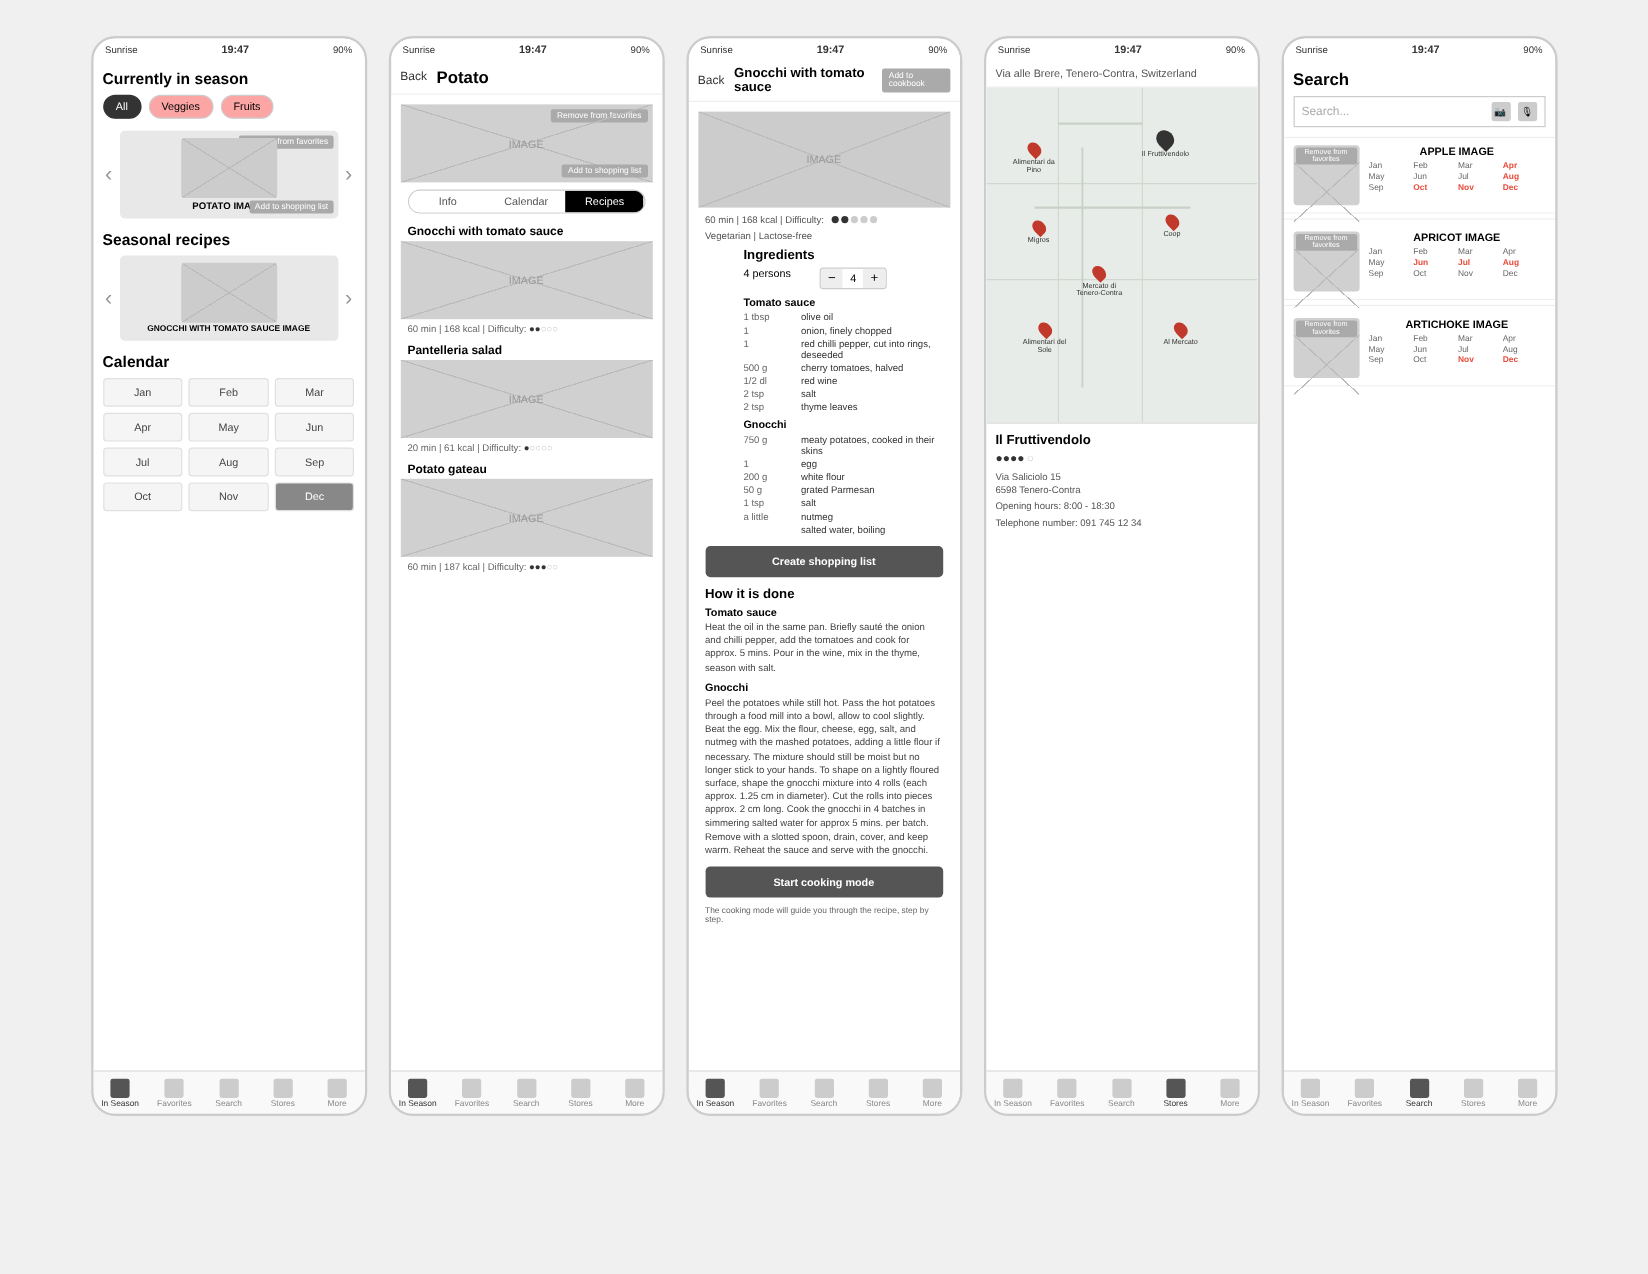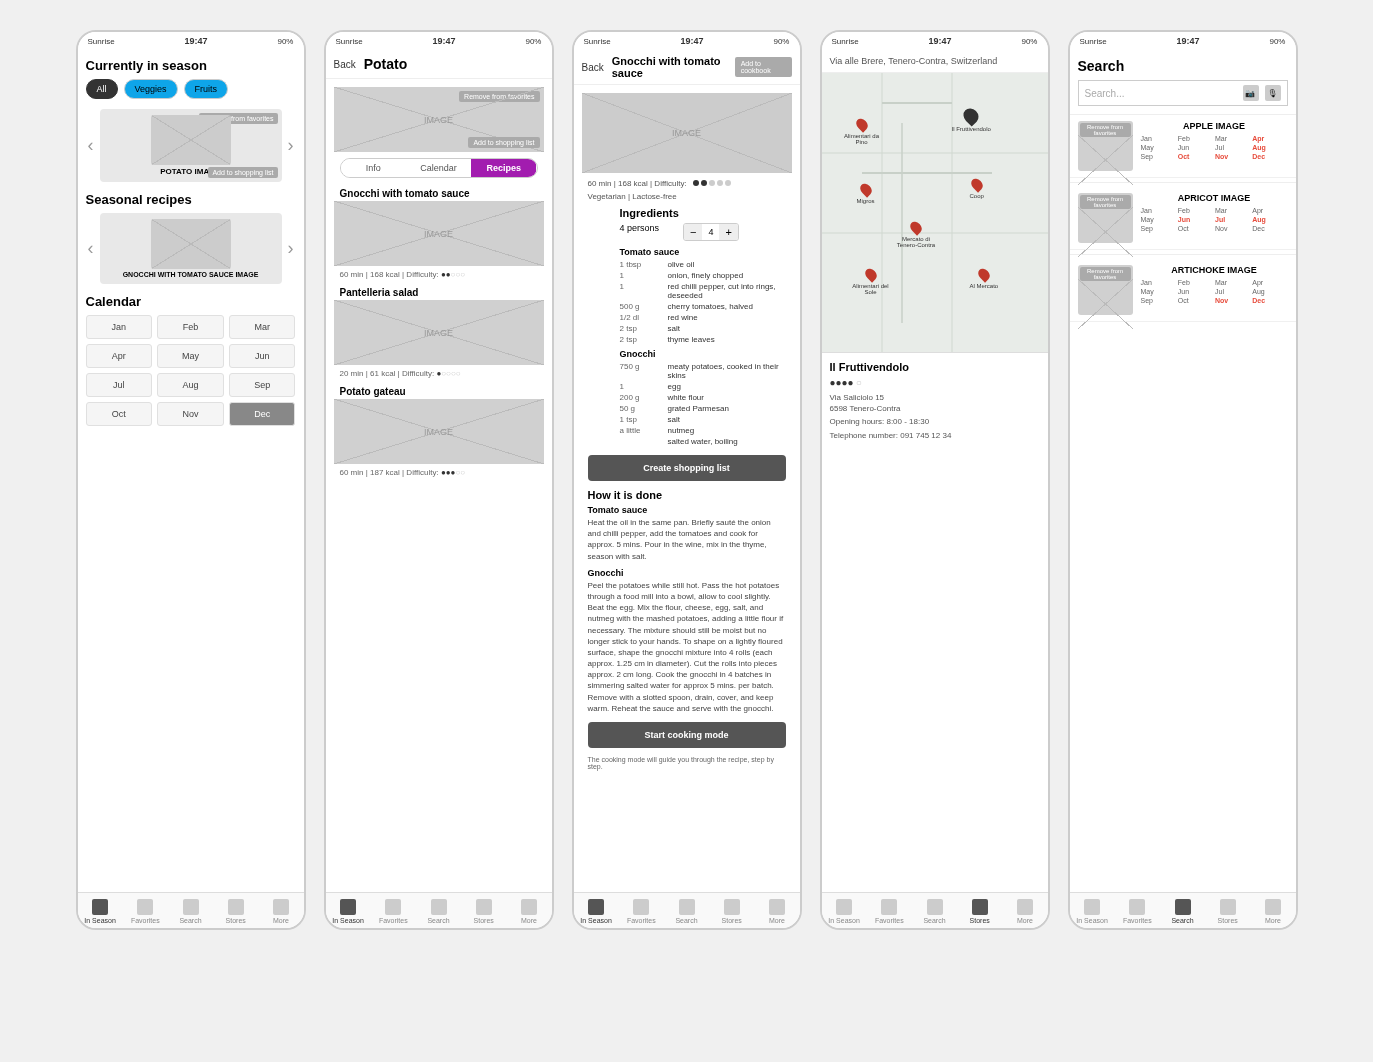--- a/index.html
+++ b/index.html
@@ -57,21 +57,21 @@
       display: flex;
       gap: 6px;
       margin-bottom: 10px;
     }
     .filter-btn {
       padding: 4px 10px;
       border-radius: 16px;
       border: 1px solid #ccc;
       font-size: 9px;
       cursor: pointer;
-      background: #0ea5e9;
+      background: #fca5a5;
     }
     .filter-btn.active {
       background: #333;
       color: #fff;
       border-color: #333;
     }
 
     .carousel-container {
       display: flex;
       align-items: center;
@@ -245,23 +245,22 @@
     .tab-item {
       flex: 1;
       text-align: center;
       padding: 4px;
       font-size: 9px;
       cursor: pointer;
       background: #fff;
       color: #555;
     }
     .tab-item.active {
-      background: #a21caf;
+      background: #000000;
       color: #fff;
-      font-weight: bold;
     }
 
     
     .recipe-detail-header {
       display: flex;
       align-items: center;
       padding: 5px 8px;
       border-bottom: 1px solid #eee;
     }
     .add-cookbook-btn {

